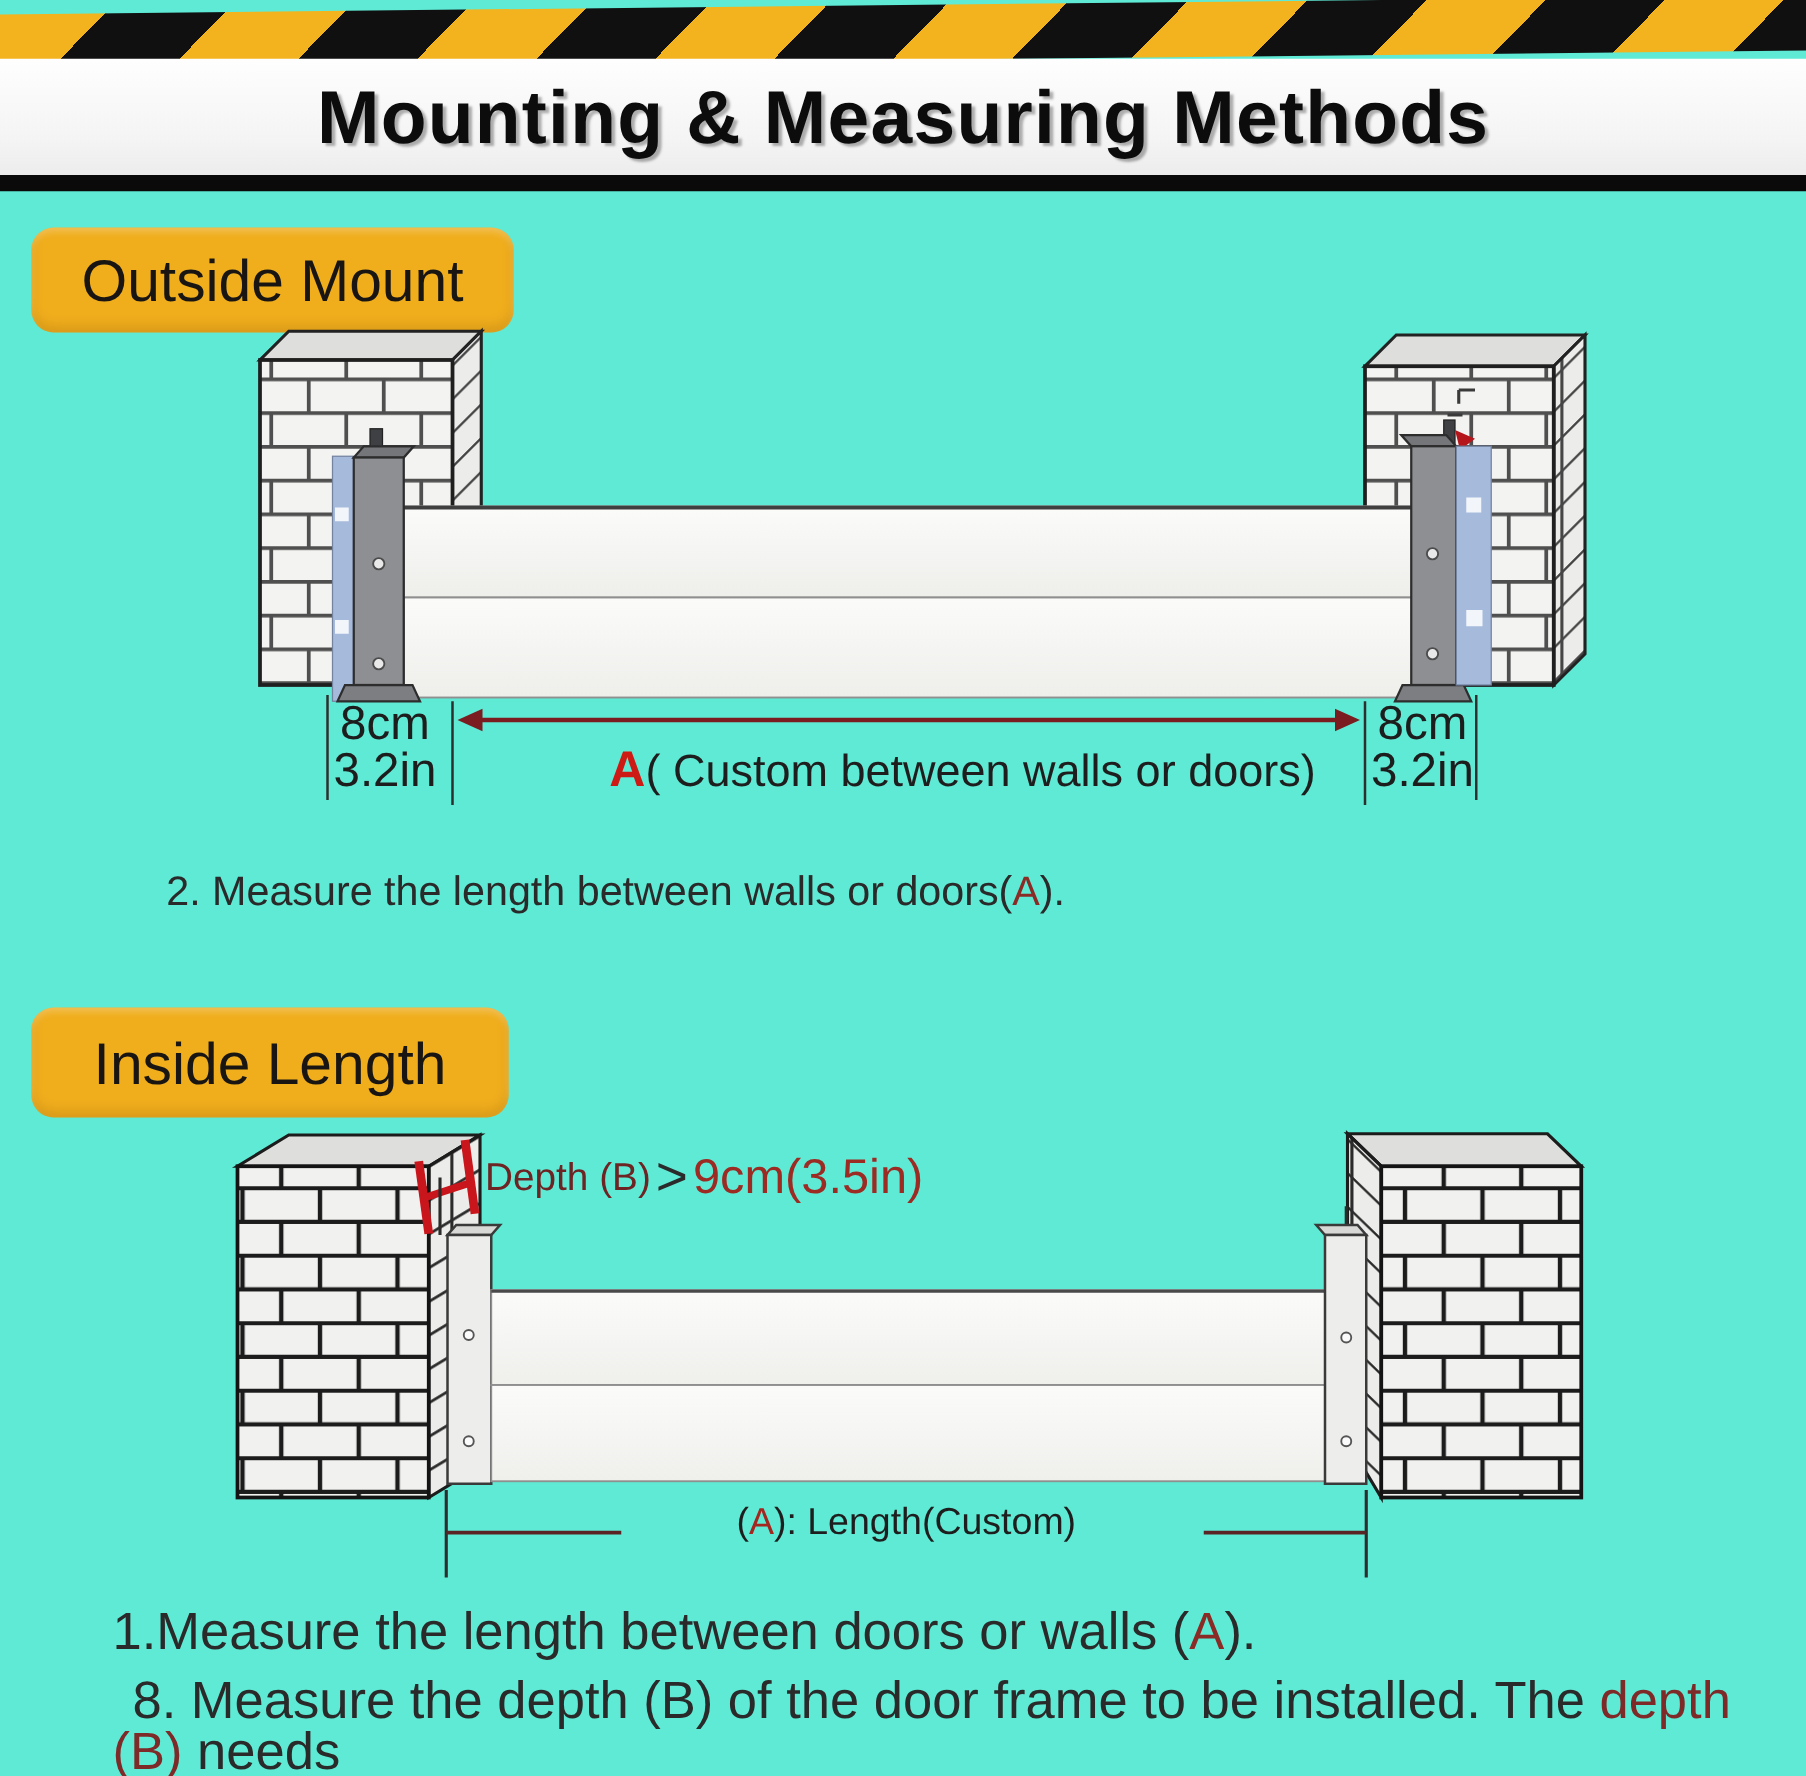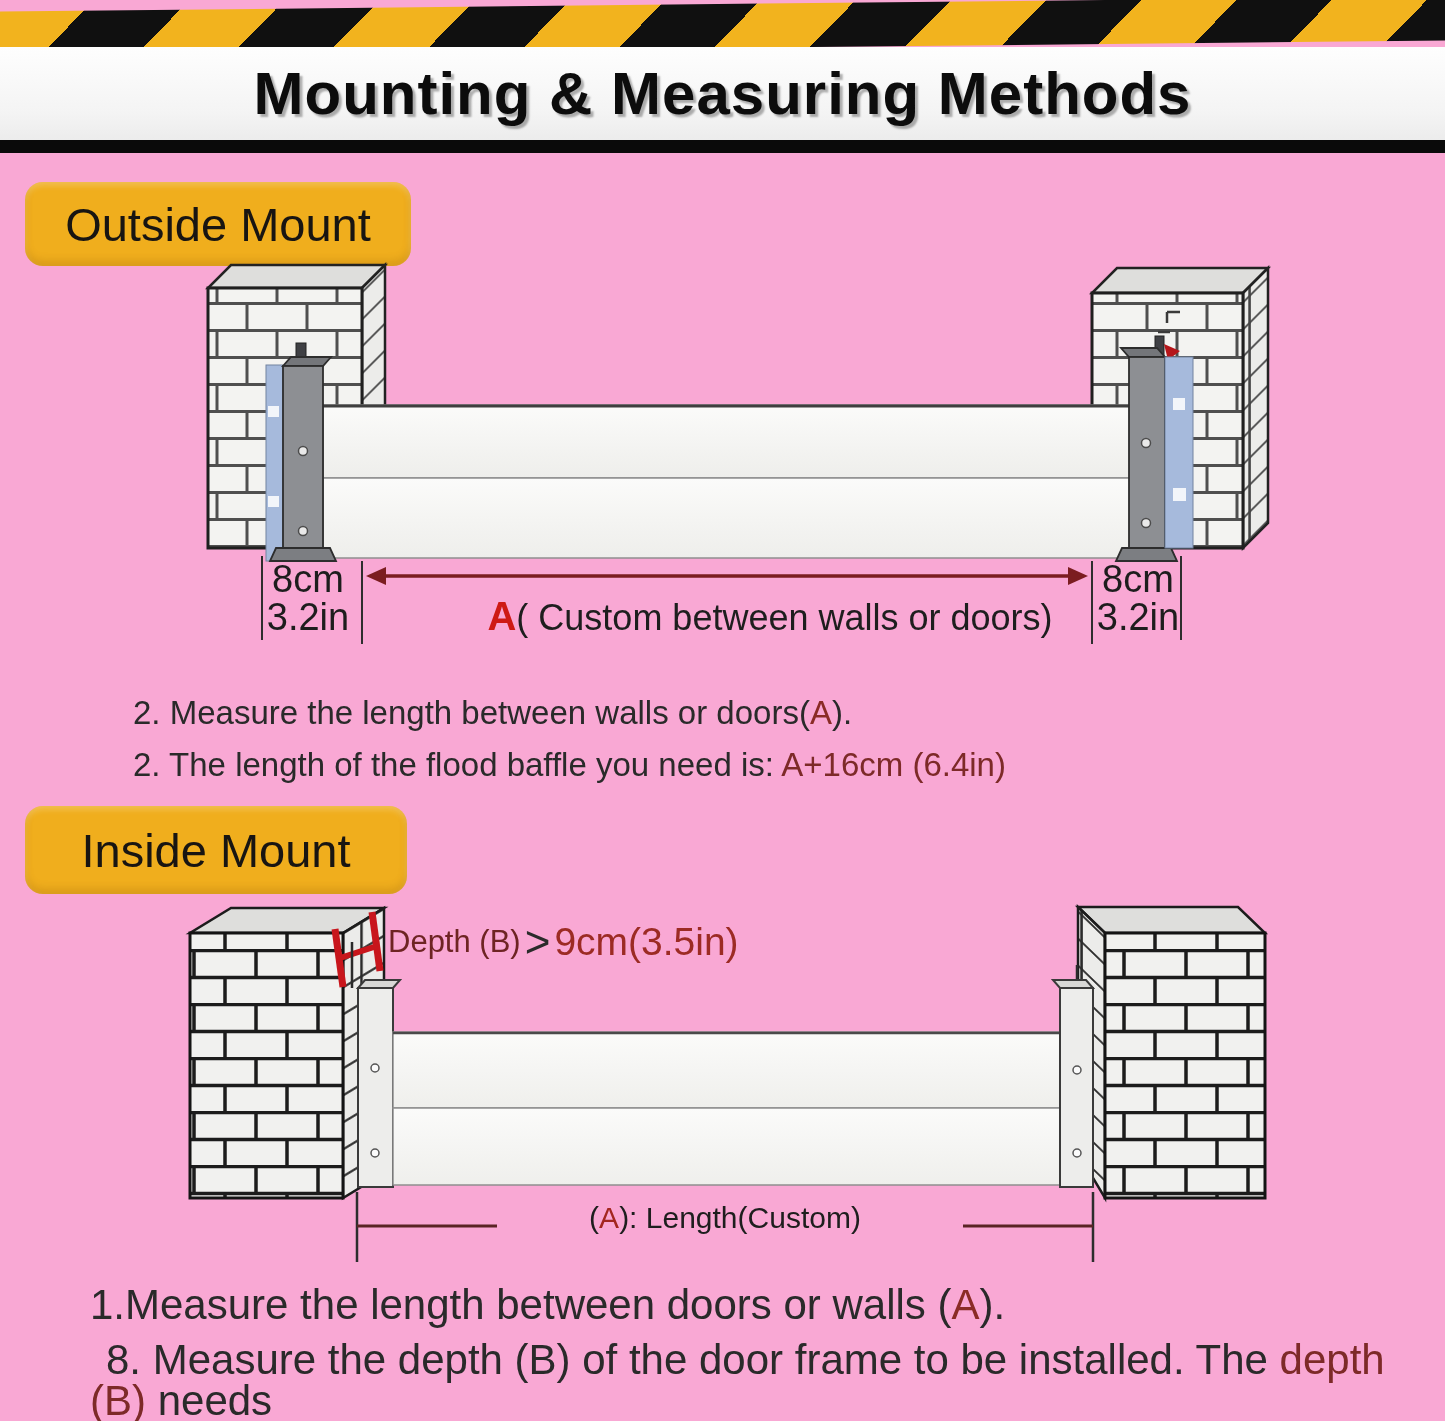--- a/index.html
+++ b/index.html
@@ -1,17 +1,17 @@
 <!DOCTYPE html>
 <html><head>
 <meta charset="utf-8">
 <style>
   html,body{margin:0;padding:0;background:#ffffff;}
   #canvas{
-    position:relative;width:1445px;height:1421px;overflow:hidden;background:#f9a8d4;
+    position:relative;width:1445px;height:1421px;overflow:hidden;background:#5eead4;
     font-family:"Liberation Sans","DejaVu Sans",sans-serif;color:#222;
   }
   
   .hazard{
     position:absolute;top:4px;left:-12px;width:1470px;height:44px;
     background:repeating-linear-gradient(135deg,#F2B31E 0 68px,#101010 68px 136px);
     transform:rotate(-0.6deg);
   }
   .titleband{
     position:absolute;top:47px;left:0;width:1445px;height:93px;
@@ -159,25 +159,24 @@
       <div>8cm</div>
       <div>3.2in</div>
     </div>
     <div class="overlay alabel" style="left:420px;top:346px;width:700px;">
       <span class="reda">A</span><span>( Custom between walls or doors)</span>
     </div>
   </div>
 
   <div class="steps top">
     <p><span>2. Measure the length between walls or doors(</span><span class="hl-a">A</span><span>).</span></p>
-    <p><span>2. The length of the flood baffle you need is: </span><span class="hl-red">A+16cm (6.4in)</span><span></span></p>
   </div>
 
   <div class="pill inside">
-    <span>Inside Mount</span>
+    <span>Inside Length</span>
   </div>
 
   <div class="diag" style="top:895px;height:380px;">
     <svg width="1445" height="380" viewBox="0 0 1445 380">
       <defs>
         <pattern id="pb2" width="62" height="54" patternUnits="userSpaceOnUse">
           <rect width="62" height="54" fill="#F1F1EF"></rect>
           <path d="M0 1.5 H62 M0 28.5 H62" stroke="#1c1c1c" stroke-width="3.5" fill="none"></path>
           <path d="M8 0 V28 M39 27 V54" stroke="#1c1c1c" stroke-width="3.5" fill="none"></path>
         </pattern>

